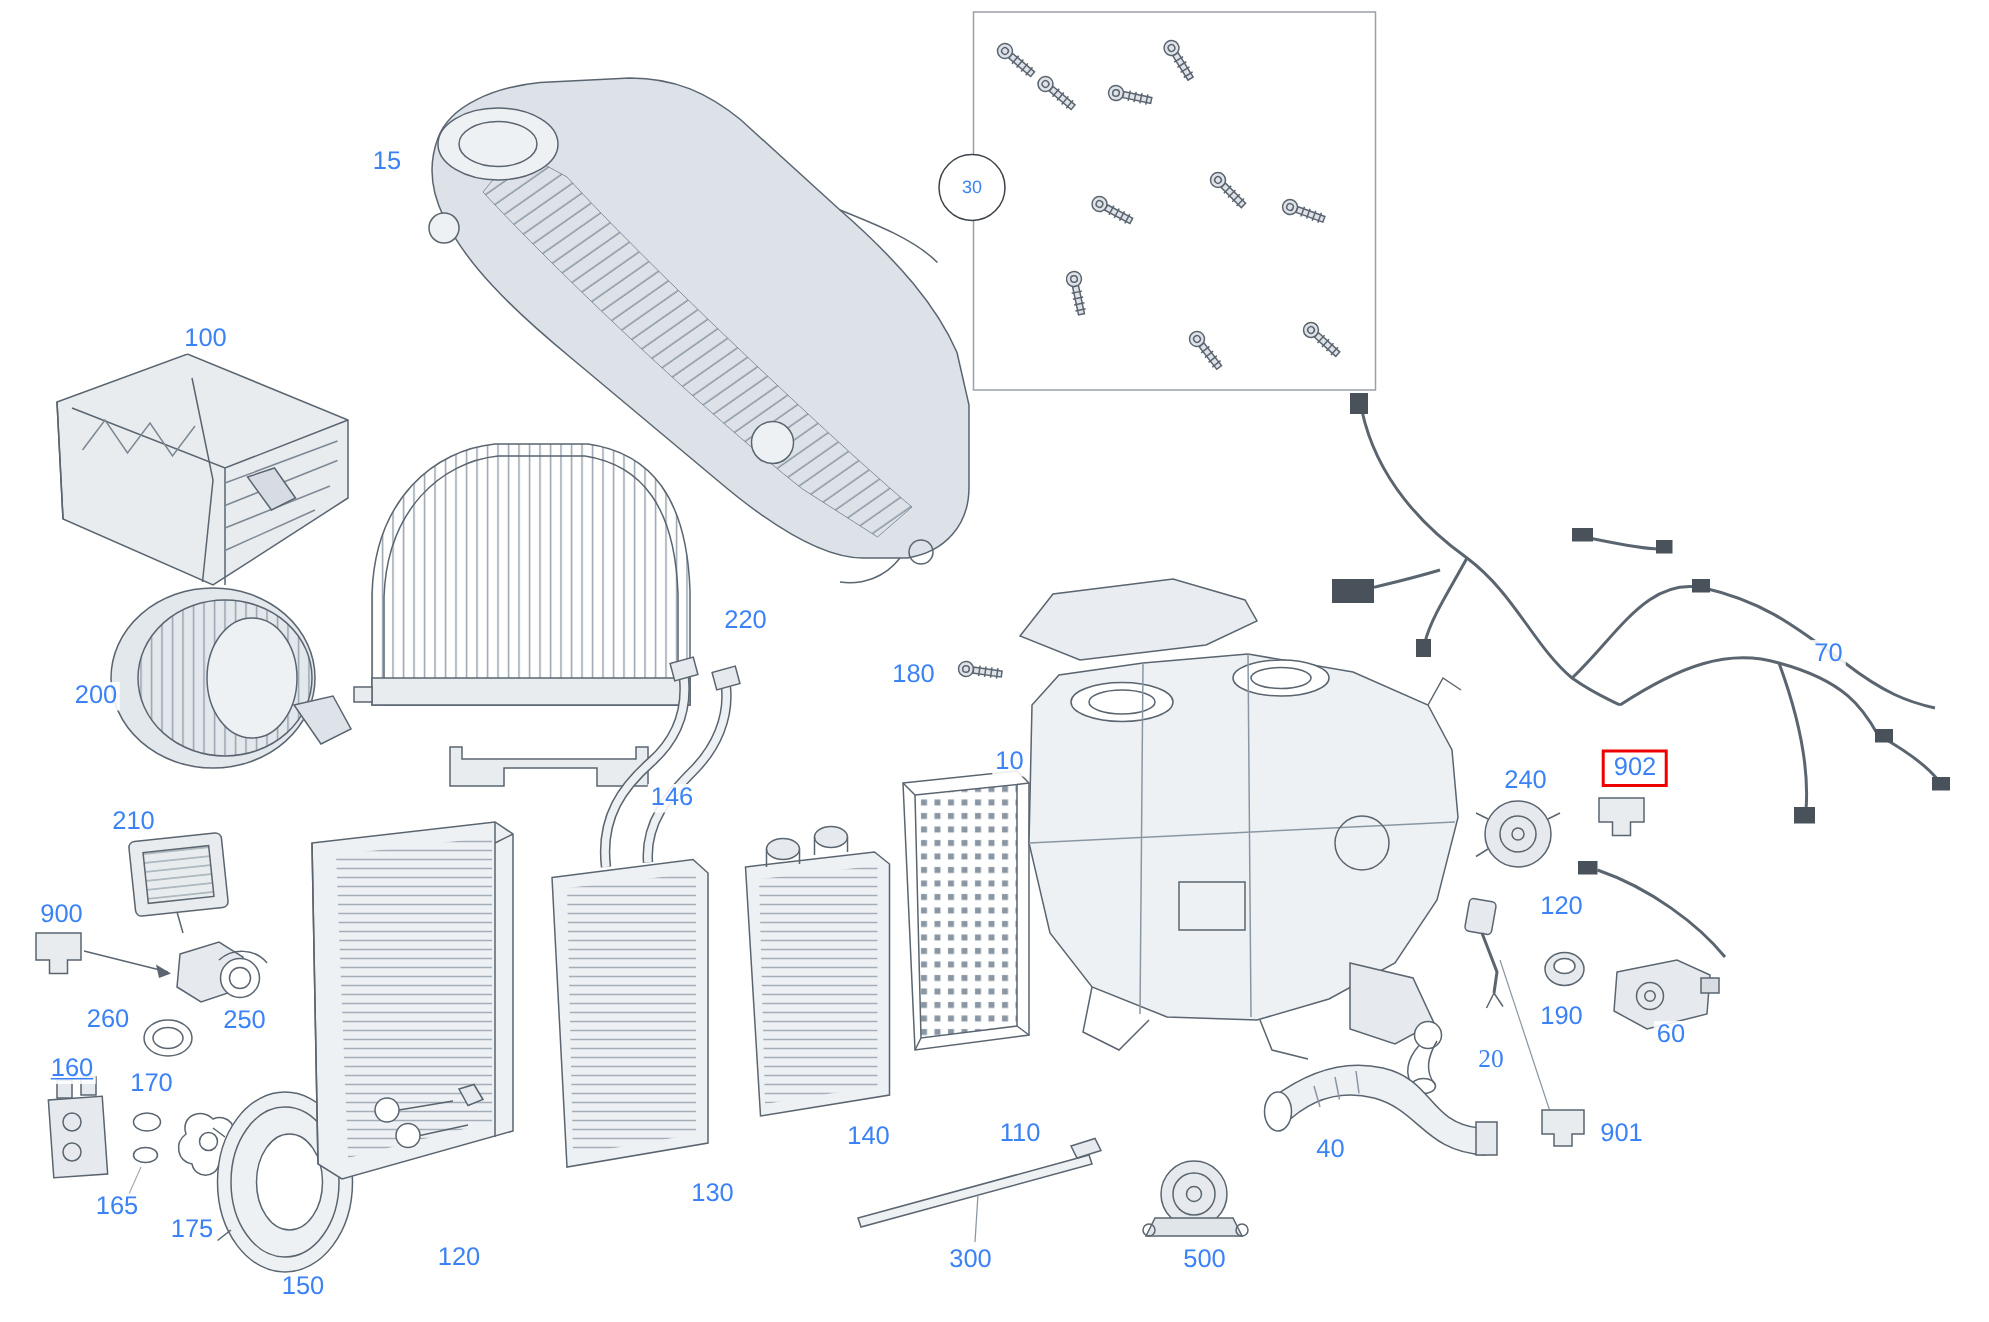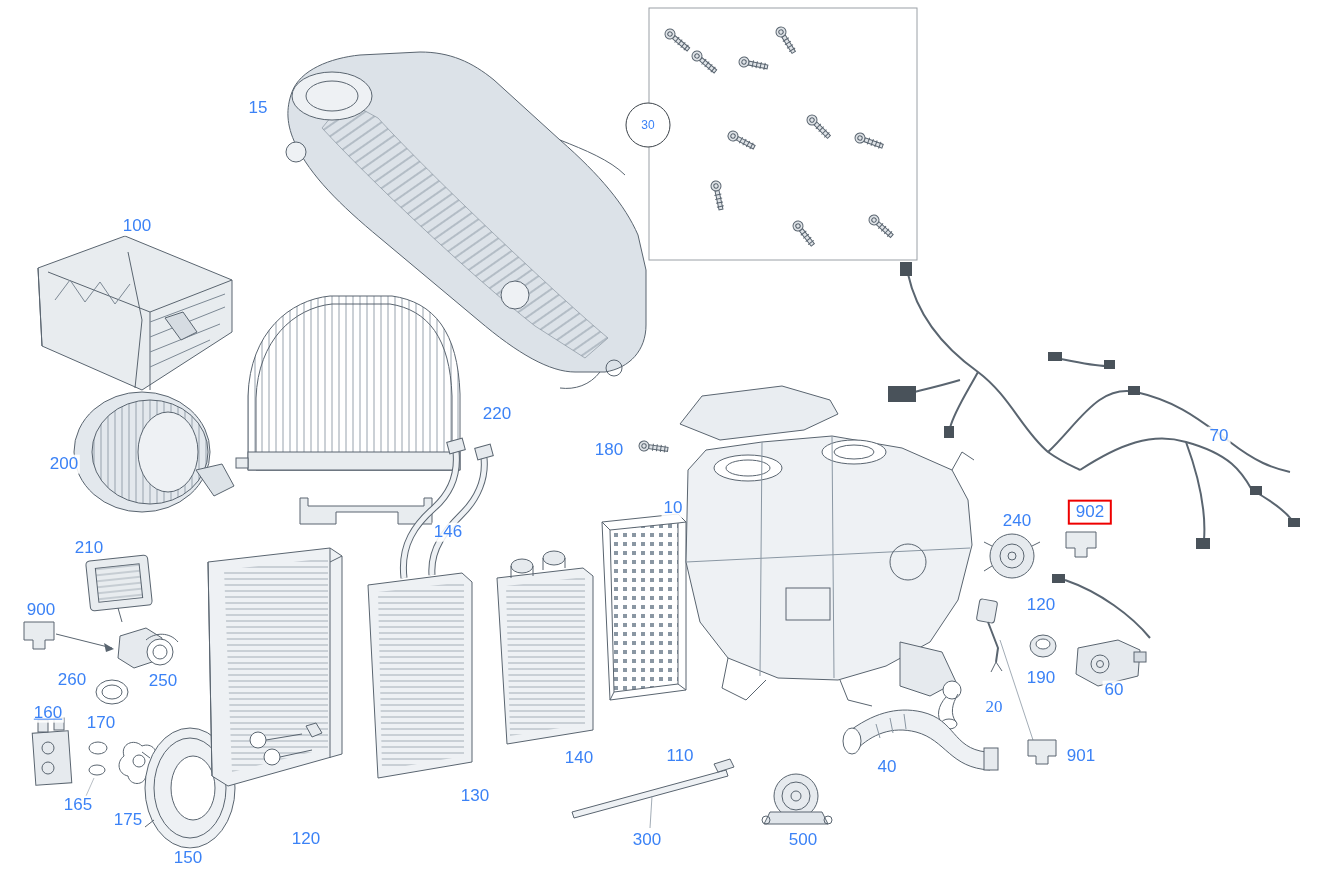--- a/index.html
+++ b/index.html
@@ -327,21 +327,21 @@
   <div class="part-label" style="left:448px; top:532px;">146</div>
   <div class="part-label" style="left:673px; top:508px;">10</div>
   <div class="part-label" style="left:89px;  top:548px;">210</div>
   <div class="part-label" style="left:41px;  top:610px;">900</div>
   <div class="part-label" style="left:72px;  top:680px;">260</div>
   <div class="part-label" style="left:163px; top:681px;">250</div>
   <div class="part-label" style="left:48px;  top:713px;text-decoration:underline;">160</div>
   <div class="part-label" style="left:101px; top:723px;">170</div>
   <div class="part-label" style="left:78px;  top:805px;">165</div>
   <div class="part-label" style="left:128px; top:820px;">175</div>
-  <div class="part-label" style="left:188px; top:858px;text-align:right;">150</div>
+  <div class="part-label" style="left:202px; top:858px;text-align:right;">150</div>
   <div class="part-label" style="left:306px; top:839px;text-align:center;">120</div>
   <div class="part-label" style="left:475px; top:796px;">130</div>
   <div class="part-label" style="left:579px; top:758px;">140</div>
   <div class="part-label" style="left:680px; top:722px;margin-top:34px;">110</div>
   <div class="part-label" style="left:647px; top:840px;">300</div>
   <div class="part-label" style="left:803px; top:840px;">500</div>
   <div class="part-label" style="left:887px; top:767px;">40</div>
   <div class="part-label" style="left:994px; top:707px;font-family:Liberation Serif, serif;">20</div>
   <div class="part-label" style="left:1041px; top:678px;">190</div>
   <div class="part-label" style="left:1041px; top:605px;">120</div>

